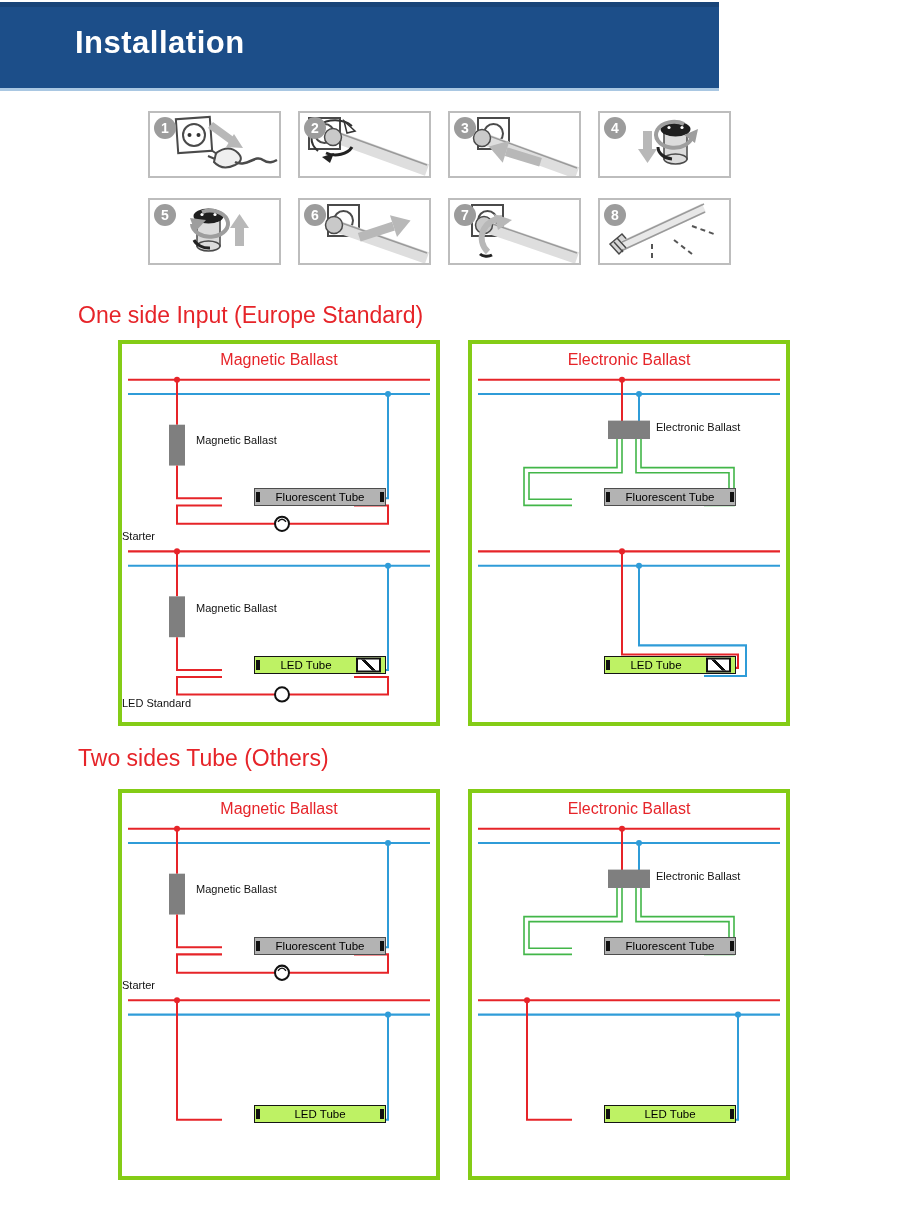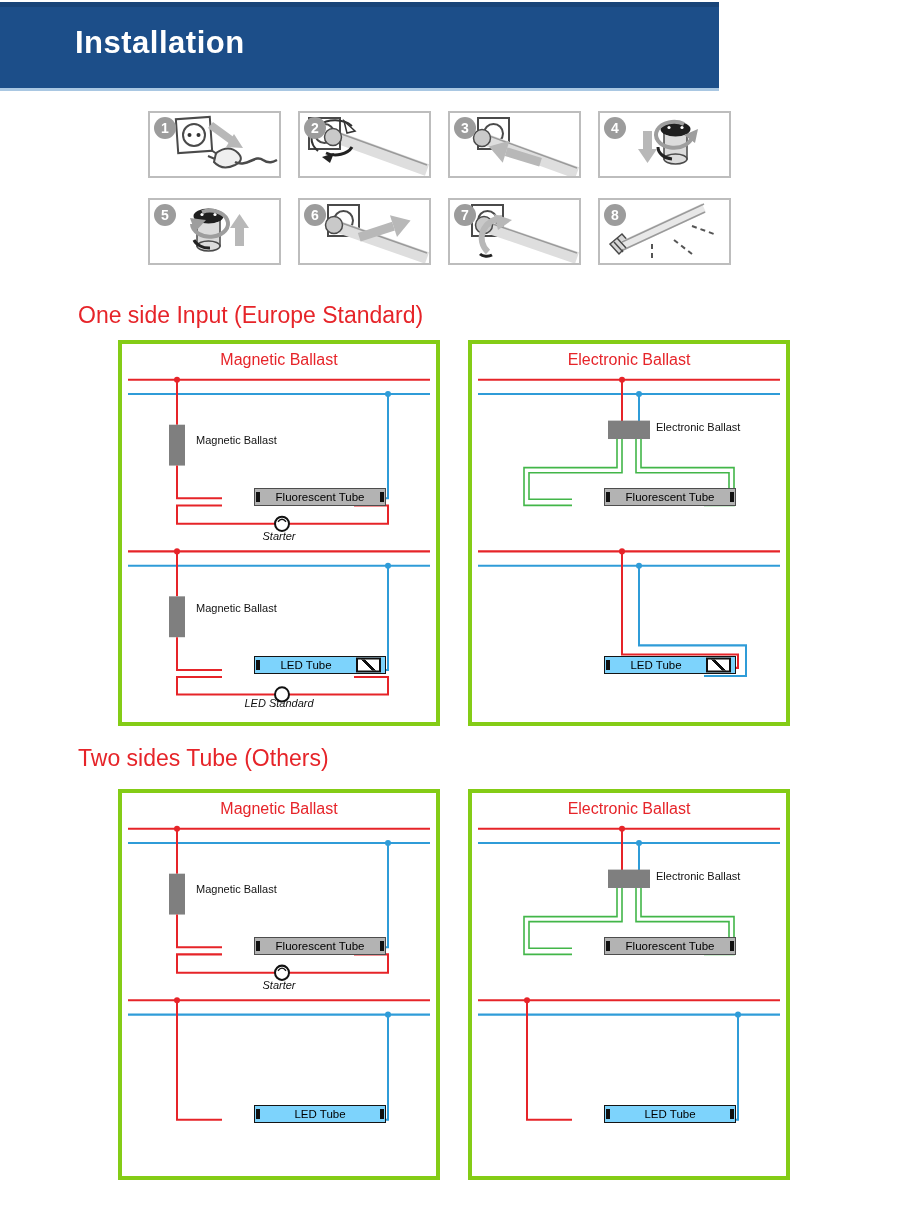--- a/index.html
+++ b/index.html
@@ -36,27 +36,27 @@
   .wires { position:absolute; left:0; top:0; width:100%; height:100%; }
   .w-red  { stroke:#e62429; stroke-width:2; fill:none; }
   .w-blue { stroke:#2f9cd8; stroke-width:2; fill:none; }
   .w-green{ stroke:#42b649; stroke-width:1.6; fill:none; }
   .w-dark { stroke:#111; stroke-width:1.4; fill:none; }
   .d-red  { fill:#e62429; }
   .d-blue { fill:#2f9cd8; }
   .ballast{ fill:#7f7f7f; }
   .starter{ fill:#fff; stroke:#111; stroke-width:2; }
   .lbl { position:absolute; font-size:11px; color:#111; white-space:nowrap; }
-  .lbl.center { text-align:center;font-style:italic; }
+  .lbl.center { text-align:left; }
   .tube {
     position:absolute; left:100px; width:132px; height:18px; box-sizing:border-box;
     display:flex; align-items:center; justify-content:center; font-size:11.5px; color:#000;margin-left:32px;
   }
   .tube-gray { background:#b3b3b3; border:1.5px solid #4d4d4d; }
-  .tube-led  { background:#7dd3fc; border:1.5px solid #141414;align-items:center; }
+  .tube-led  { background:#bef264; border:1.5px solid #141414;align-items:center; }
   .tube.has-fuse { padding-right:28px; }
   .pin { position:absolute; top:50%; transform:translateY(-50%); width:4px; height:10px; background:#111; }
   .pin-l { left:1px; } .pin-r { right:1px; }
   .fuse {
     position:absolute; right:4px; top:50%; transform:translateY(-50%);
     width:21px; height:11px; border:2px solid #111; background-color:#fff;
     background-image:linear-gradient(45deg, transparent 43%, #111 43%, #111 57%, transparent 57%);
   }
 </style>
 </head>

